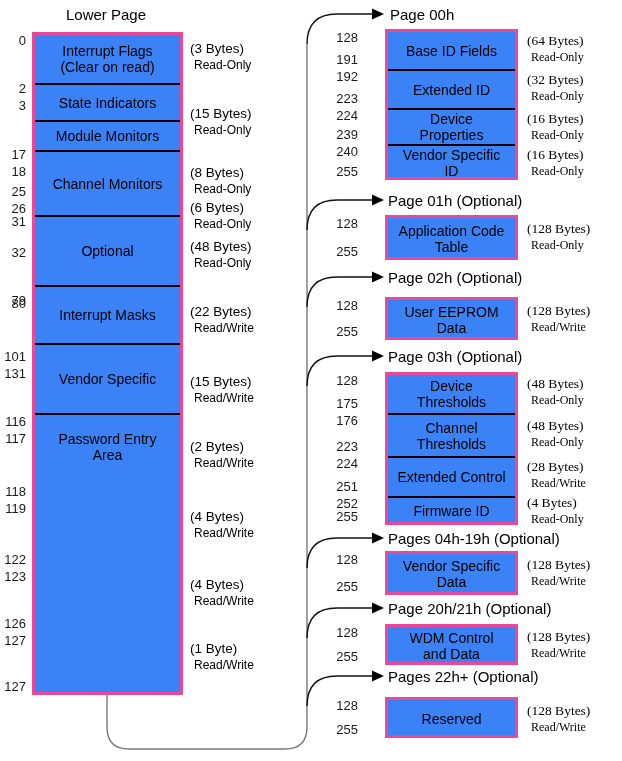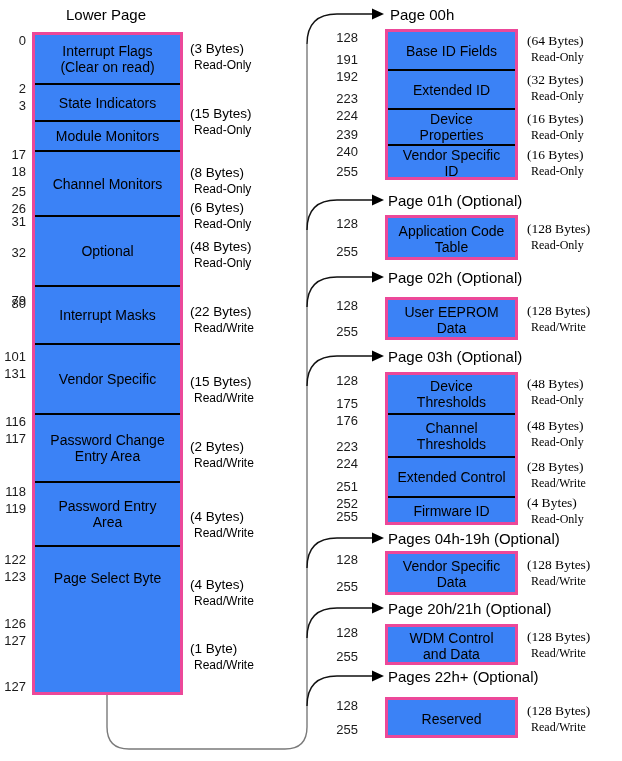--- a/index.html
+++ b/index.html
@@ -45,25 +45,22 @@
 
   <div class="stack" style="left:32px;top:32px;width:151px;height:663px;">
     <div class="cell" style="height:50px">Interrupt Flags
 (Clear on read)</div>
     <div class="cell" style="height:37px">State Indicators</div>
     <div class="cell" style="height:30px">Module Monitors</div>
     <div class="cell" style="height:65px">Channel Monitors</div>
     <div class="cell" style="height:70px">Optional</div>
     <div class="cell" style="height:58px">Interrupt Masks</div>
     <div class="cell" style="height:70px">Vendor Specific</div>
-    <div class="cell" style="height:68px">Password Change
-Entry Area</div>
     <div class="cell" style="height:64px">Password Entry
 Area</div>
-    <div class="cell" style="height:61px">Page Select Byte</div>
   </div>
 
   <div class="ng" style="left:0;top:32px;width:26px;height:65px">
       <span>0</span>
       <span>2</span>
     </div>
   <div class="ng" style="left:0;top:97px;width:26px;height:66px">
       <span>3</span>
       <span>17</span>
     </div>

